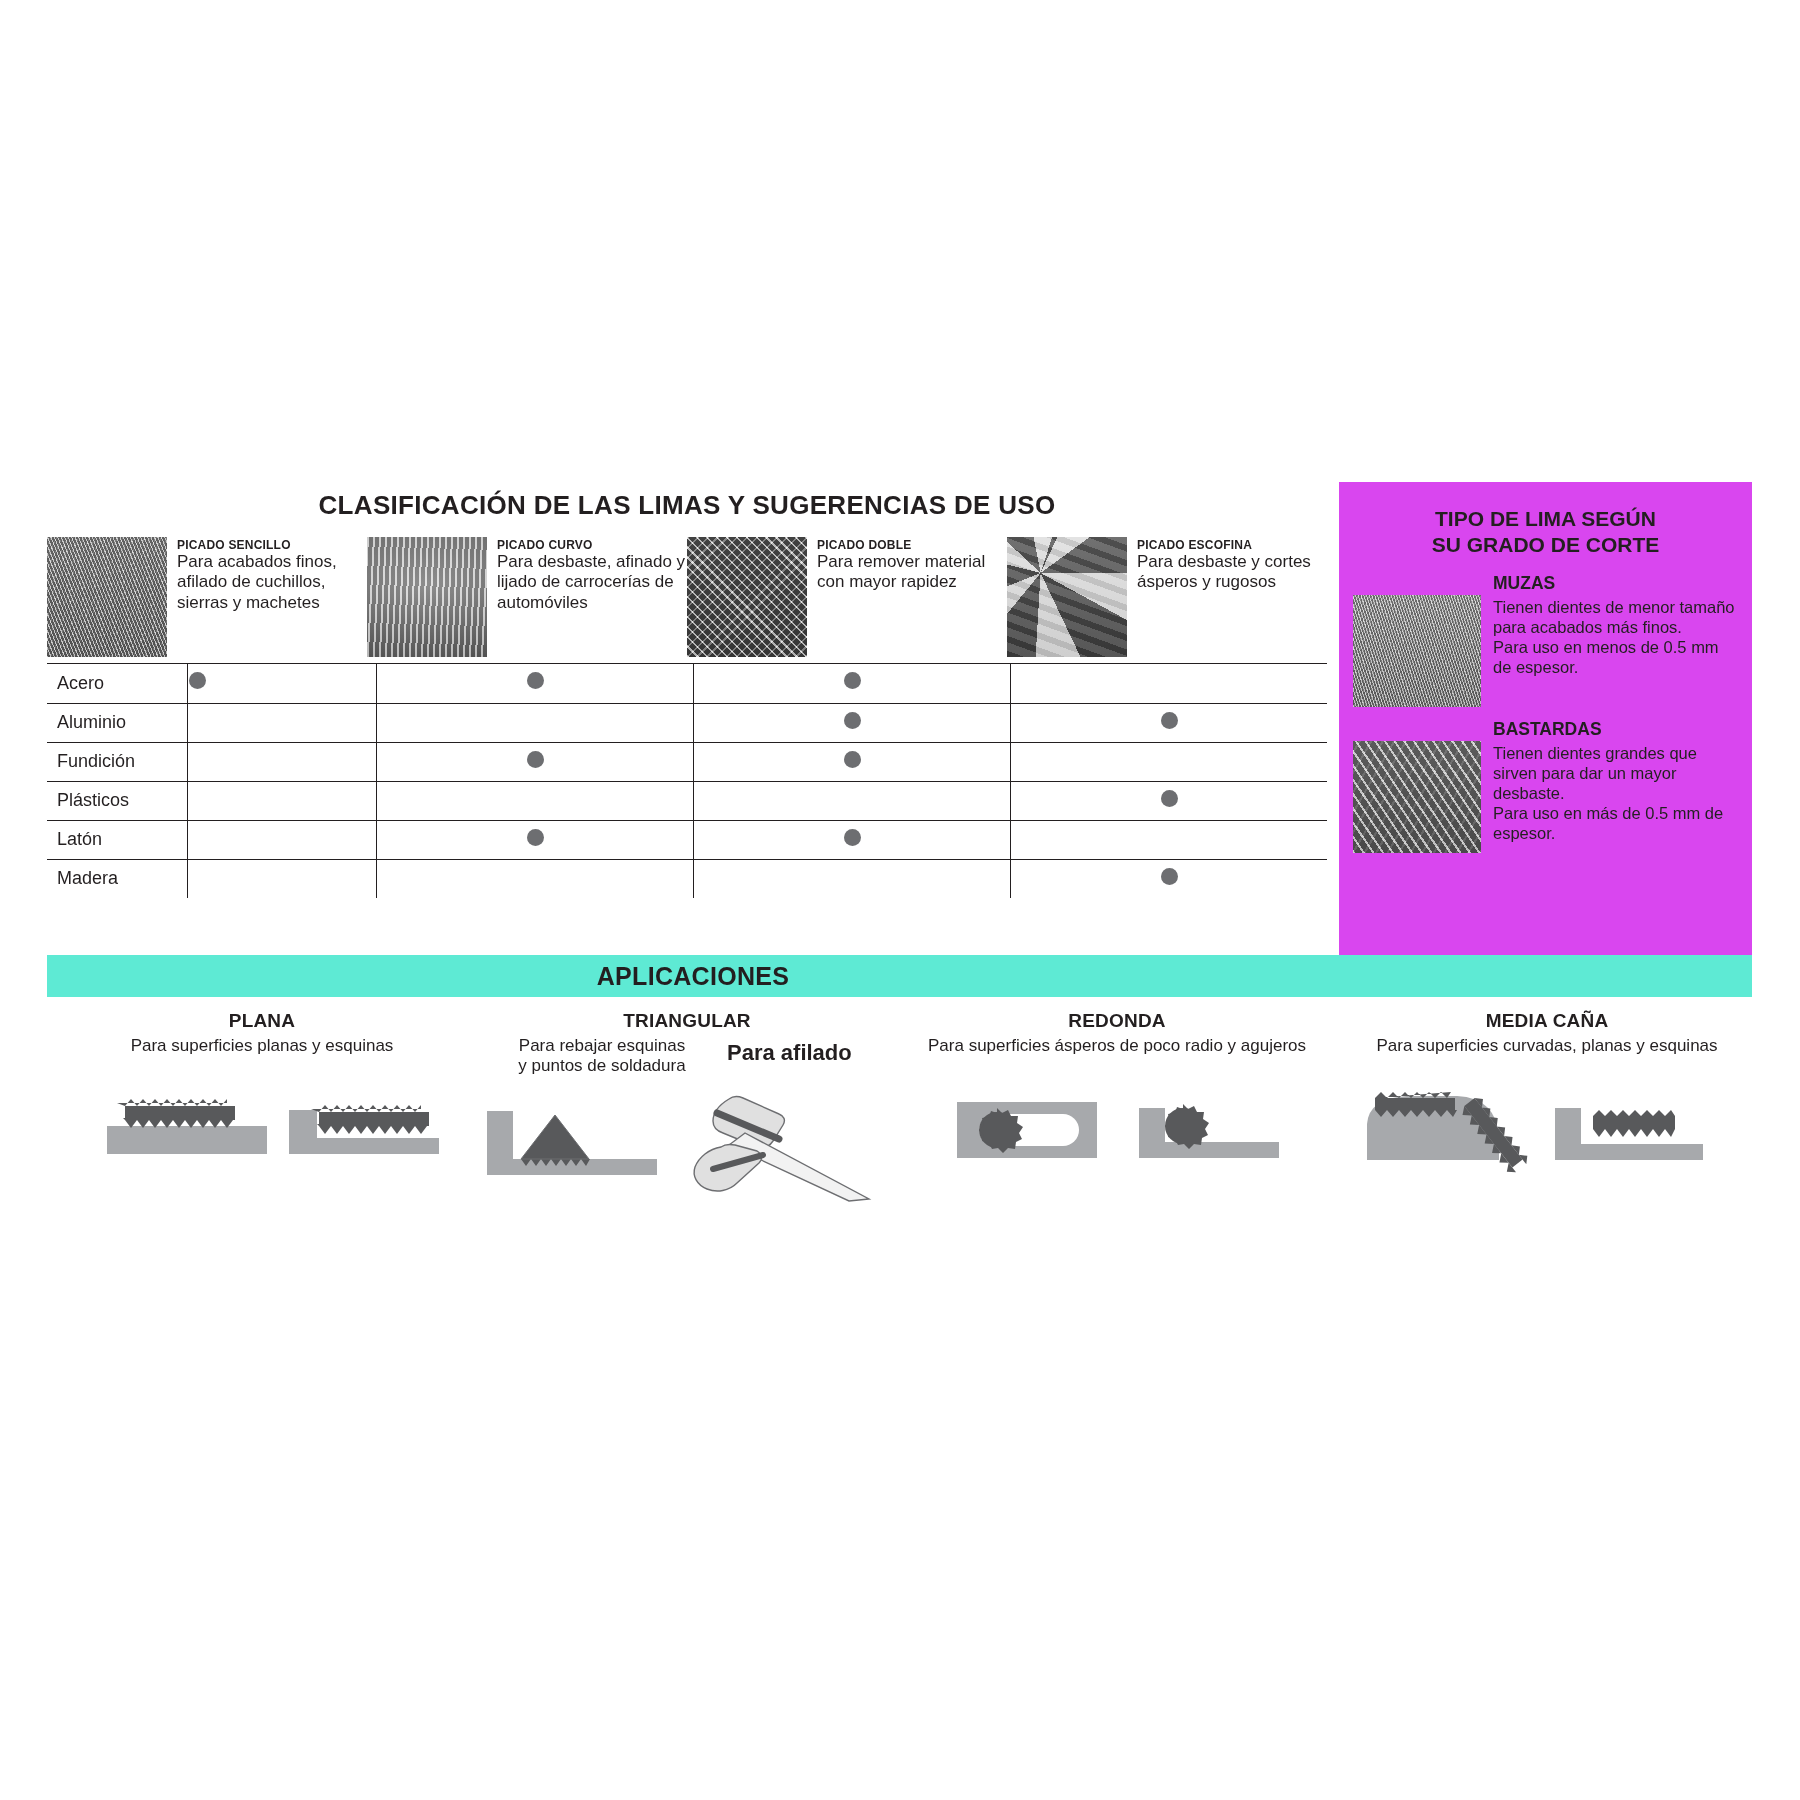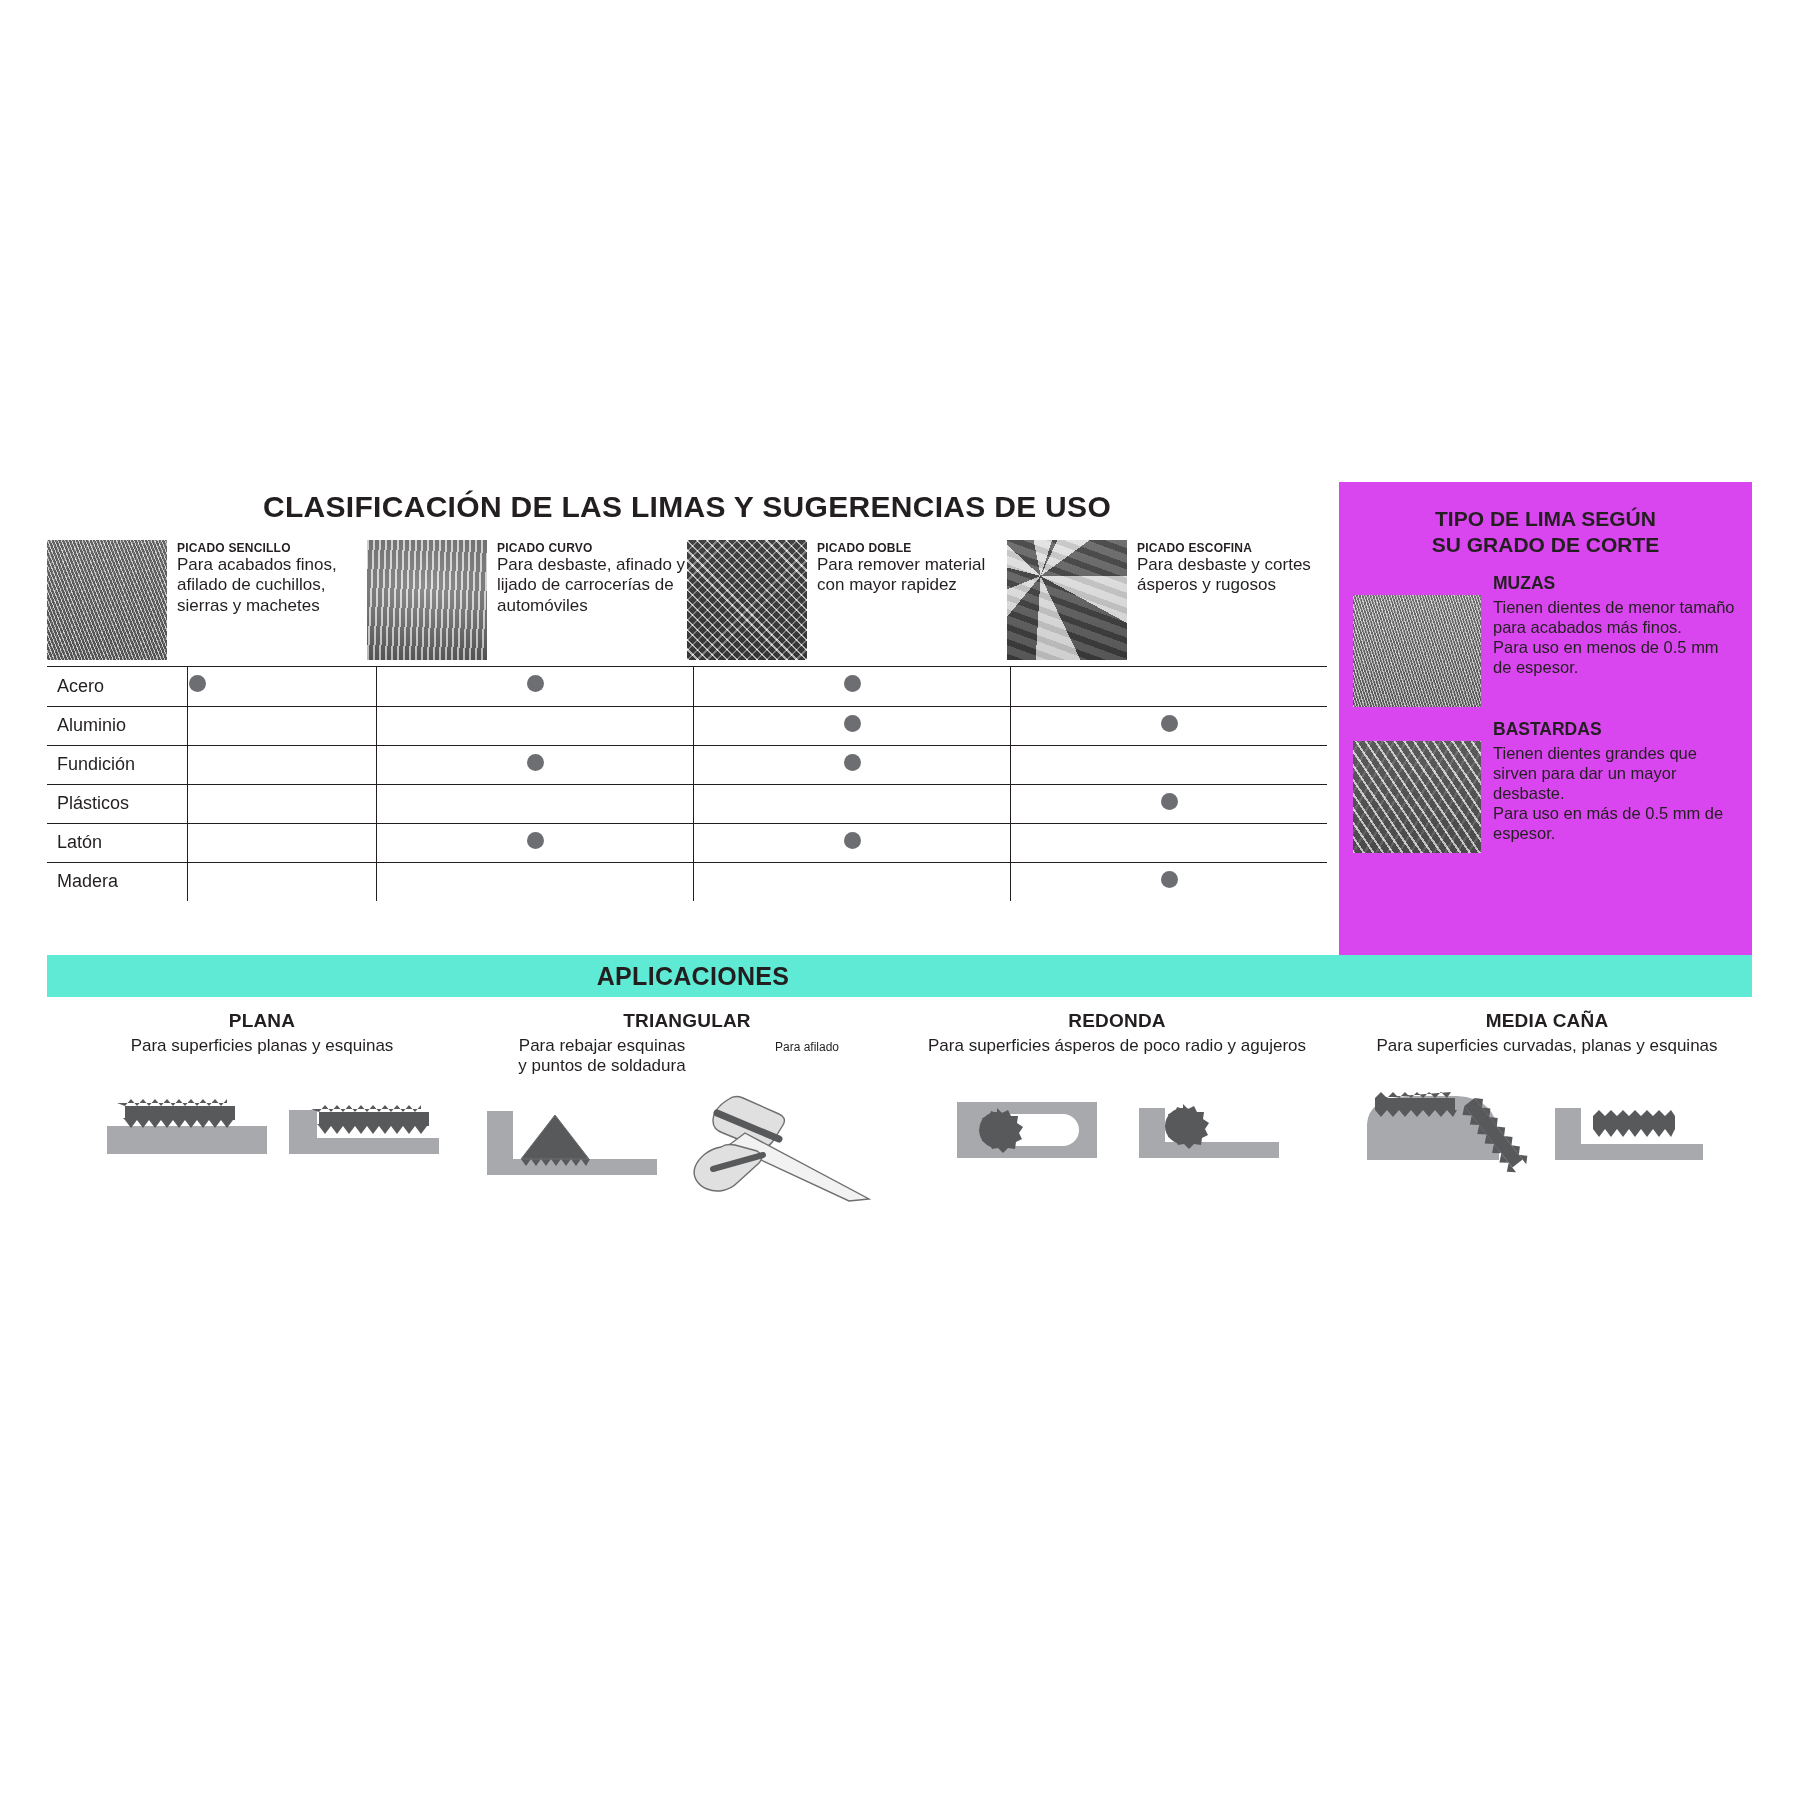--- a/index.html
+++ b/index.html
@@ -43,21 +43,21 @@
     top: 0;
     width: 413px;
     background: #d946ef;
     padding: 0;
     height: 490px;
   }
 
   .main-title {
     text-align: center;
     font-weight: bold;
-    font-size: 30px;
+    font-size: 26px;
     letter-spacing: 0.3px;
     padding: 8px 0 16px 0;
     color: #231f20;
   }
 
   
   .cut-row {
     display: flex;
     width: 1280px;
     border-bottom: 1.6px solid #231f20;
@@ -249,22 +249,22 @@
   }
   .app-art {
     position: relative;
     margin-top: 12px;
     height: 110px;
   }
   .svgbox { display: block; }
 
   .sub-cap {
     position: absolute;
-    font-size: 12px;
-    text-align: center;
+    font-size: 22px;
+    font-weight: bold;
   }
 </style>
 </head>
 <body>
 
 <div class="sheet">
 
   <div class="info-block">
 
     <div class="left-col">

